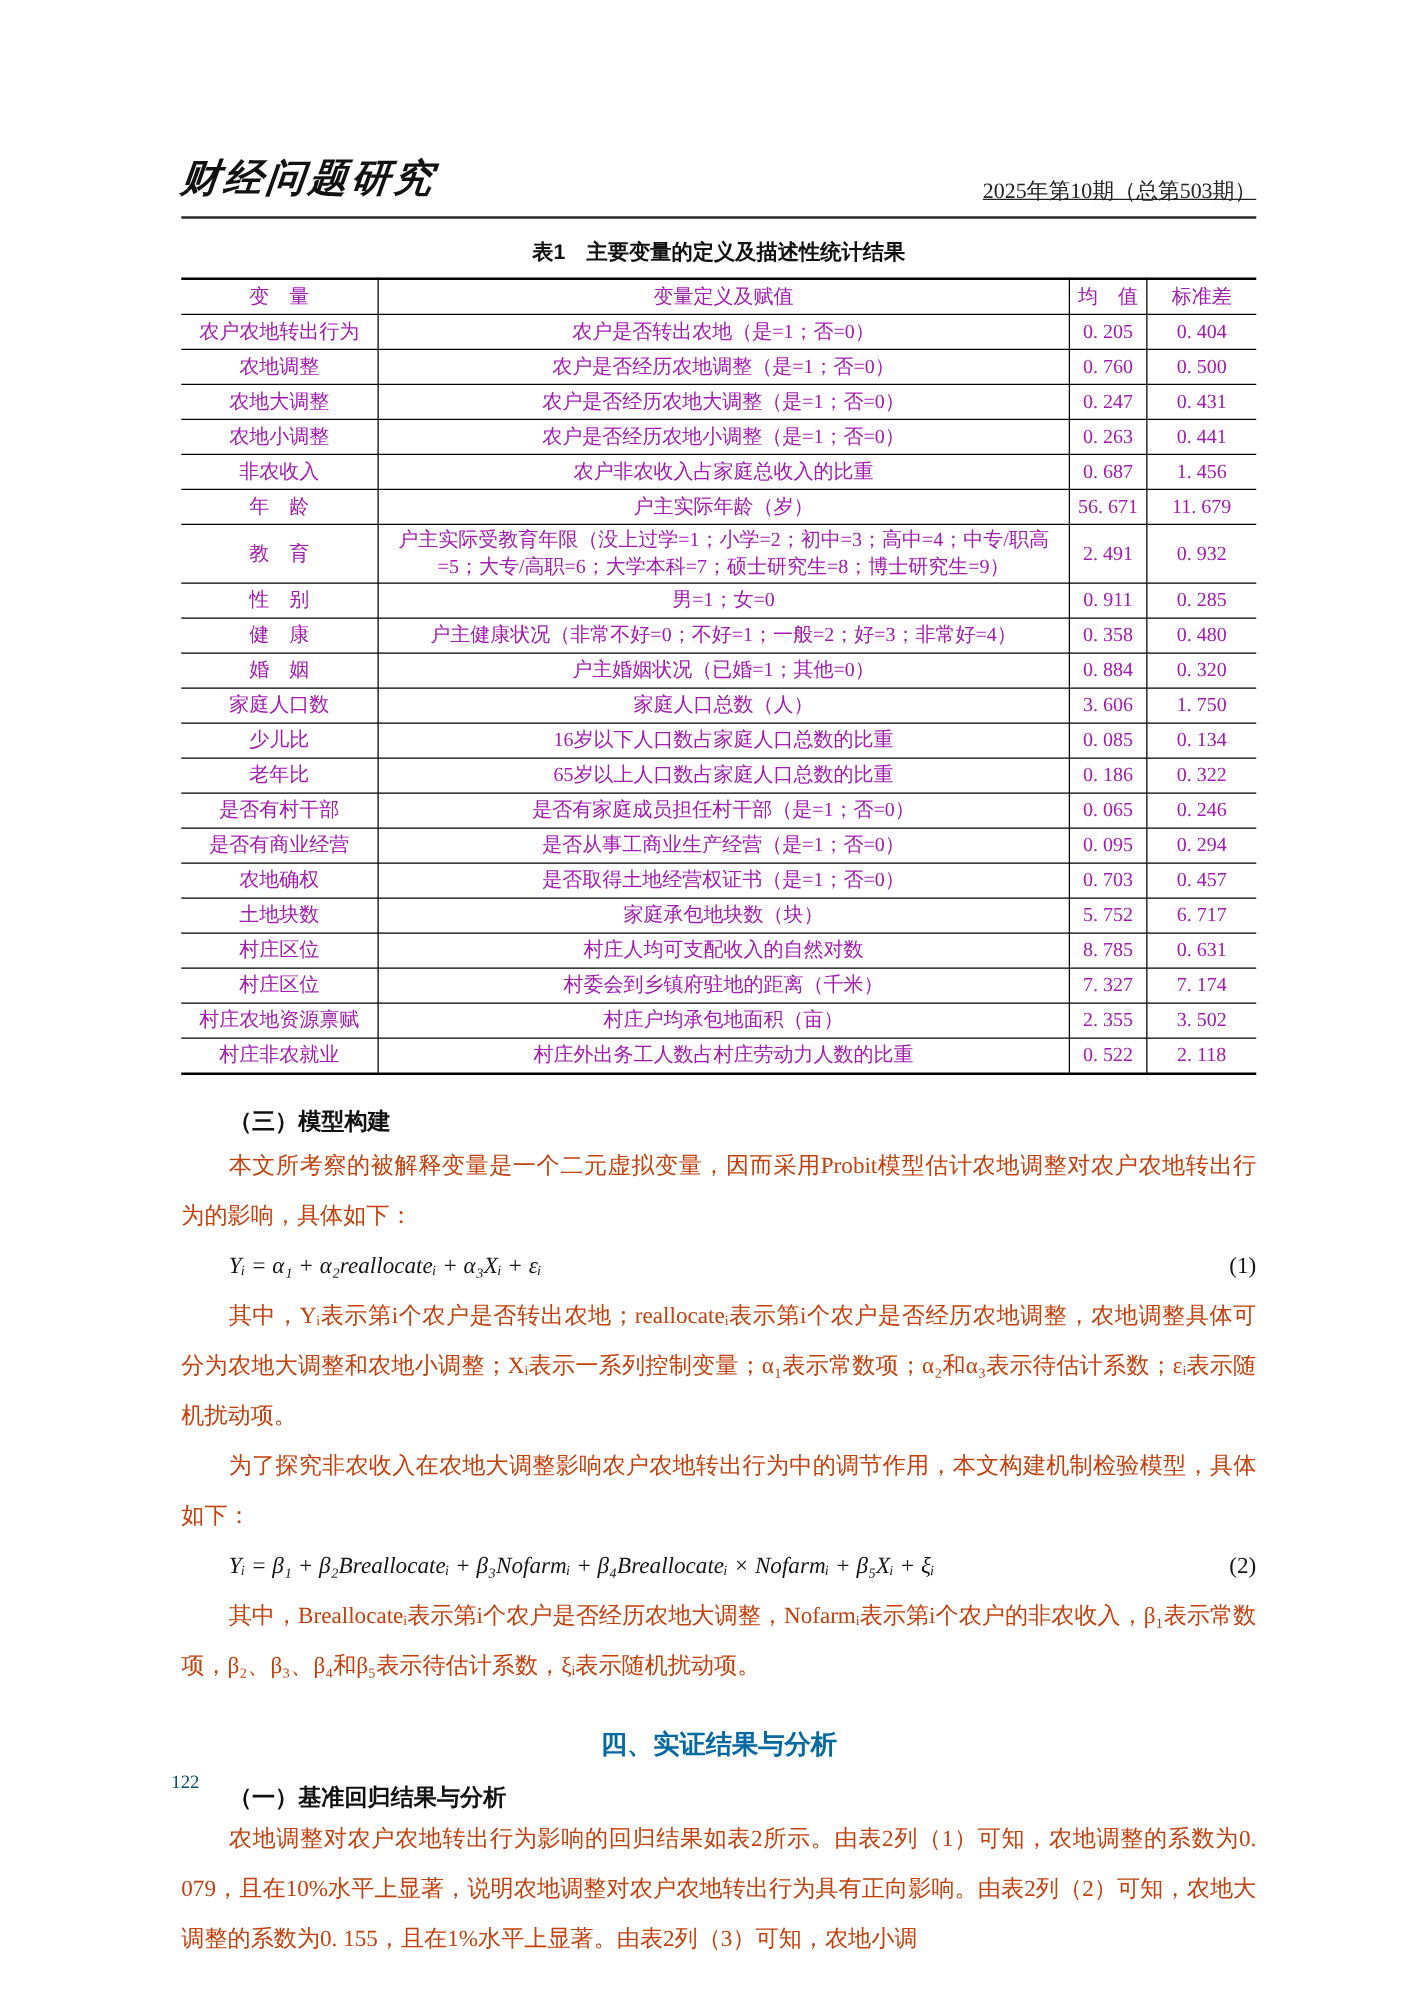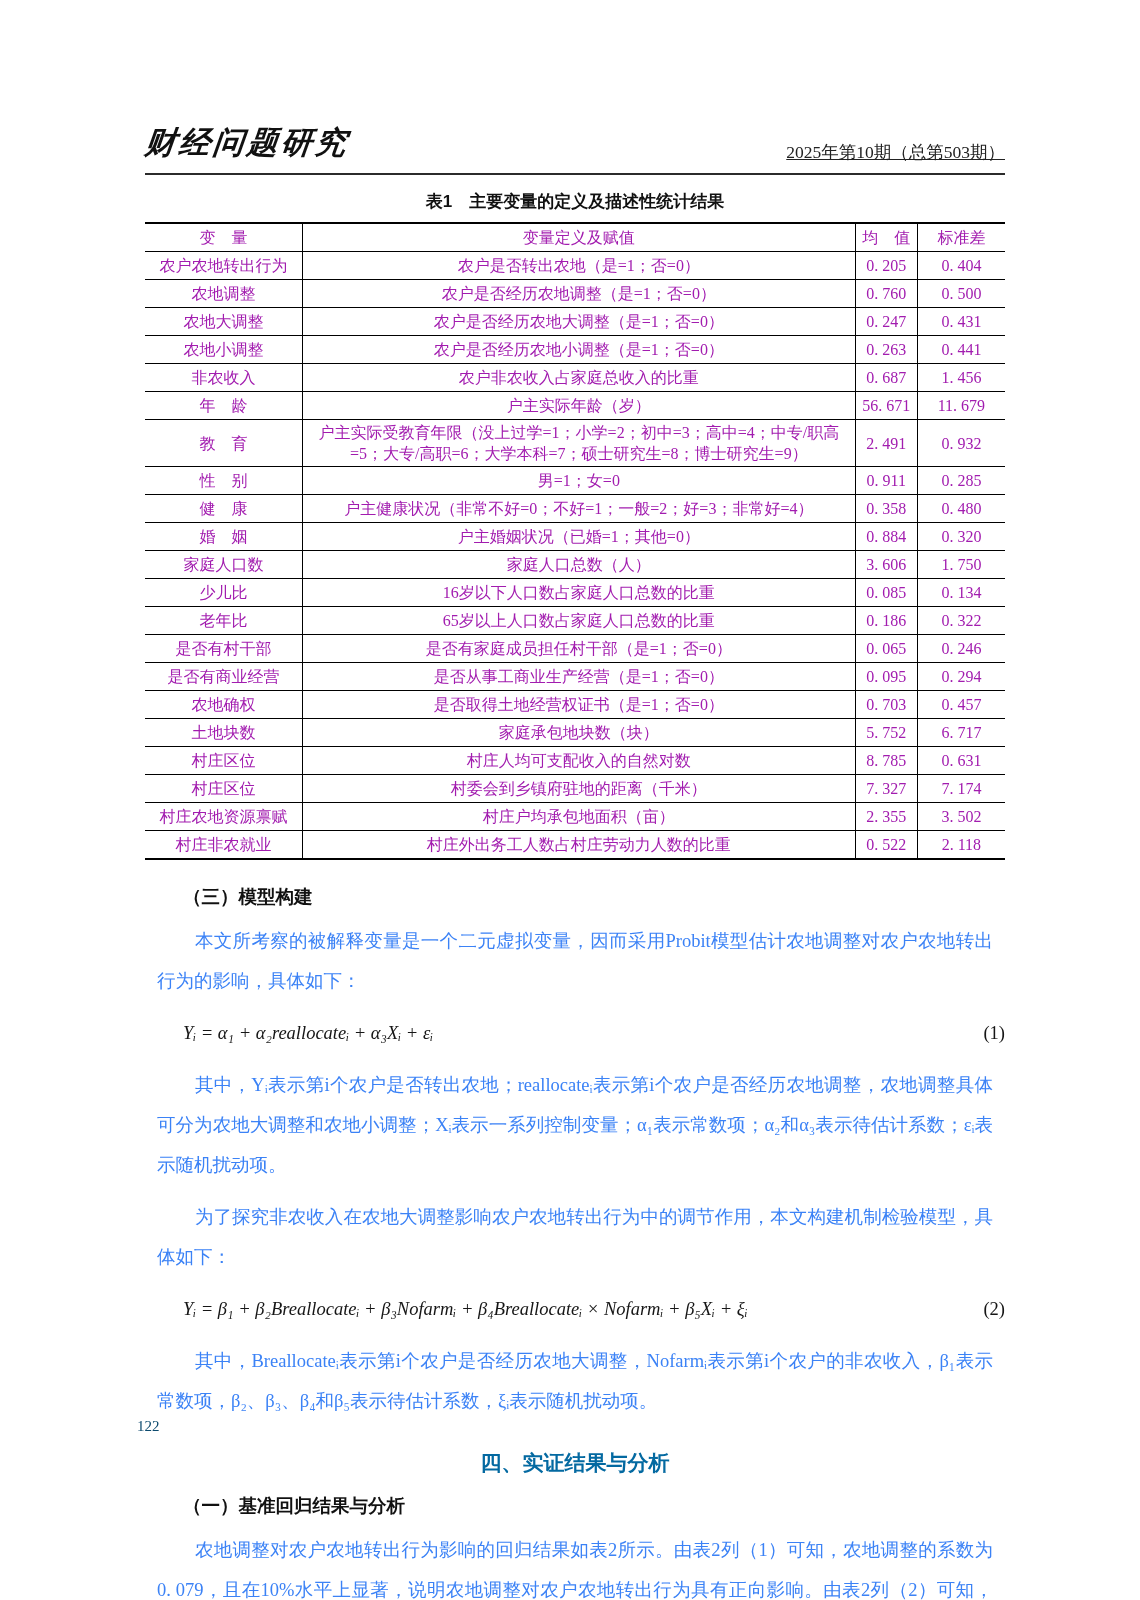--- a/index.html
+++ b/index.html
@@ -59,21 +59,21 @@
     padding-left:38px;margin:24px 0 4px 0;color:#111;
   }
   .sub-heading{
     font-family:"Liberation Sans","DejaVu Sans",sans-serif;
     font-weight:bold;font-size:18.5px;
     padding-left:38px;margin:14px 0 2px 0;color:#111;
   }
   p.body{
     font-size:18.5px;line-height:40px;
     text-align:justify;text-indent:2.05em;
-    margin:12px;color:#3b82f6;
+    margin:0;color:#c2410c;
   }
   .equation{
     display:flex;justify-content:space-between;align-items:flex-start;
     font-size:18.5px;line-height:40px;margin:0;color:#161616;
   }
   .equation .formula{padding-left:2.05em;font-style:italic;}
   .equation .eq-number{font-style:normal;}
   .results-heading{
     text-align:center;
     font-family:Liberation Serif, serif;

